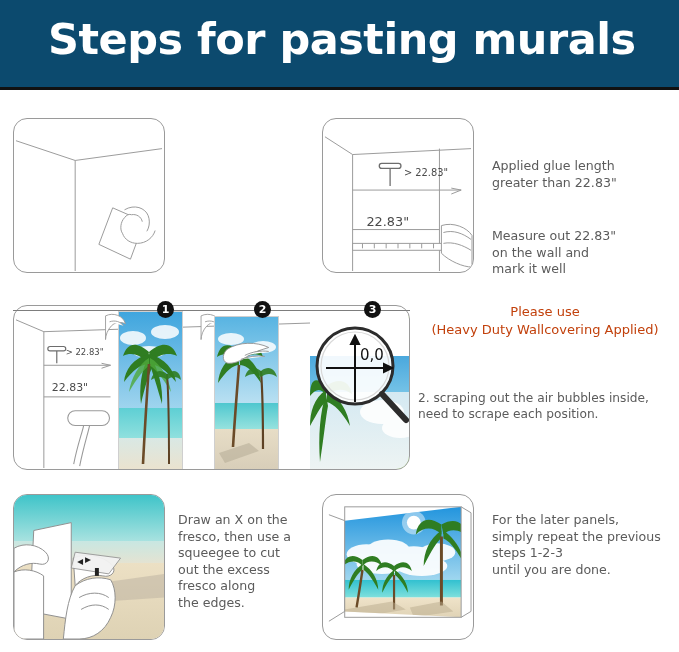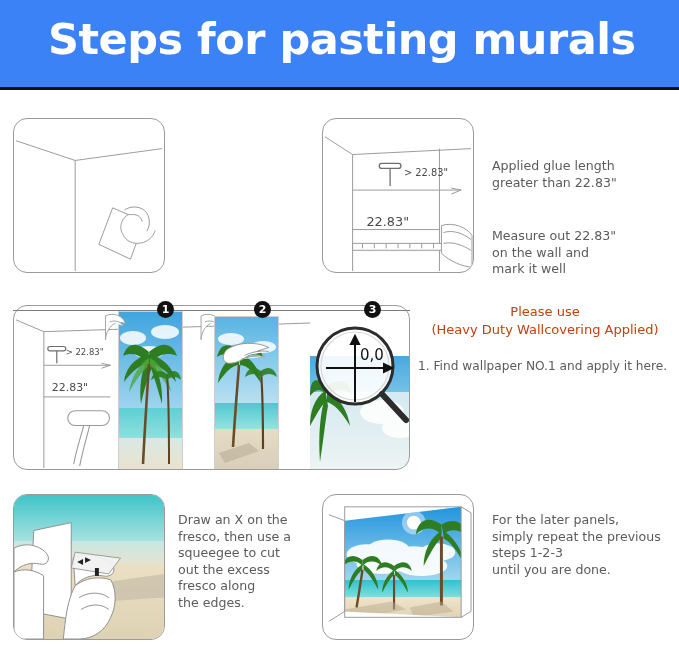--- a/index.html
+++ b/index.html
@@ -8,21 +8,21 @@
     background:#ffffff;
     font-family:"DejaVu Sans", sans-serif;
     overflow:hidden;
     position:relative;
   }
   .page{position:relative;width:679px;height:652px;background:#fff;}
 
   
   .header{
     position:absolute;left:0;top:0;width:679px;height:90px;
-    background:#3b82f6;
+    background:#0c4a6e;
     border-bottom:3px solid #111;
     box-sizing:border-box;
   }
   .header-title{
     position:absolute;left:48px;top:14px;
     color:#ffffff;
     font-family:"DejaVu Sans", sans-serif;
     font-weight:bold;
     font-size:43px;
     letter-spacing:-0.5px;
@@ -292,21 +292,22 @@
   </div>
 
   <div class="midrule" style="left:13px;top:310px;width:397px;"></div>
   <div class="badge" style="left:157px;top:301px;">1</div>
   <div class="badge" style="left:254px;top:301px;">2</div>
   <div class="badge" style="left:364px;top:301px;">3</div>
 
   <div class="rtext center" style="left:416px;top:304px;width:258px;font-size:13px;">Please use</div>
   <div class="rtext center" style="left:416px;top:322px;width:258px;font-size:13px;">(Heavy Duty Wallcovering Applied)</div>
 
-  <div class="txt small" style="left:418px;top:358px;width:262px;">1. Find wallpaper NO.1 and apply it here.</div>
+  <div class="txt small" style="left:418px;top:390px;width:262px;">2. scraping out the air bubbles inside,
+need to scrape each position.</div>
 
   <div class="card" style="left:13px;top:494px;width:152px;height:146px;">
     <div class="sky" style="top:0;height:46px;background:linear-gradient(#3fc4c9,#a8e2e0);"></div>
     <div class="sea" style="top:46px;height:22px;background:linear-gradient(#c8e7e2,#e4e3d2);"></div>
     <div class="sand" style="top:68px;bottom:0;background:linear-gradient(#ece0c4,#ded2b4);"></div>
     <svg class="art" viewBox="0 0 152 146" preserveAspectRatio="none">
       <g fill="#b9b0a0" opacity="0.5">
         <path d="M96 88 L152 80 L152 104 L92 108 Z"></path>
       </g>
 

